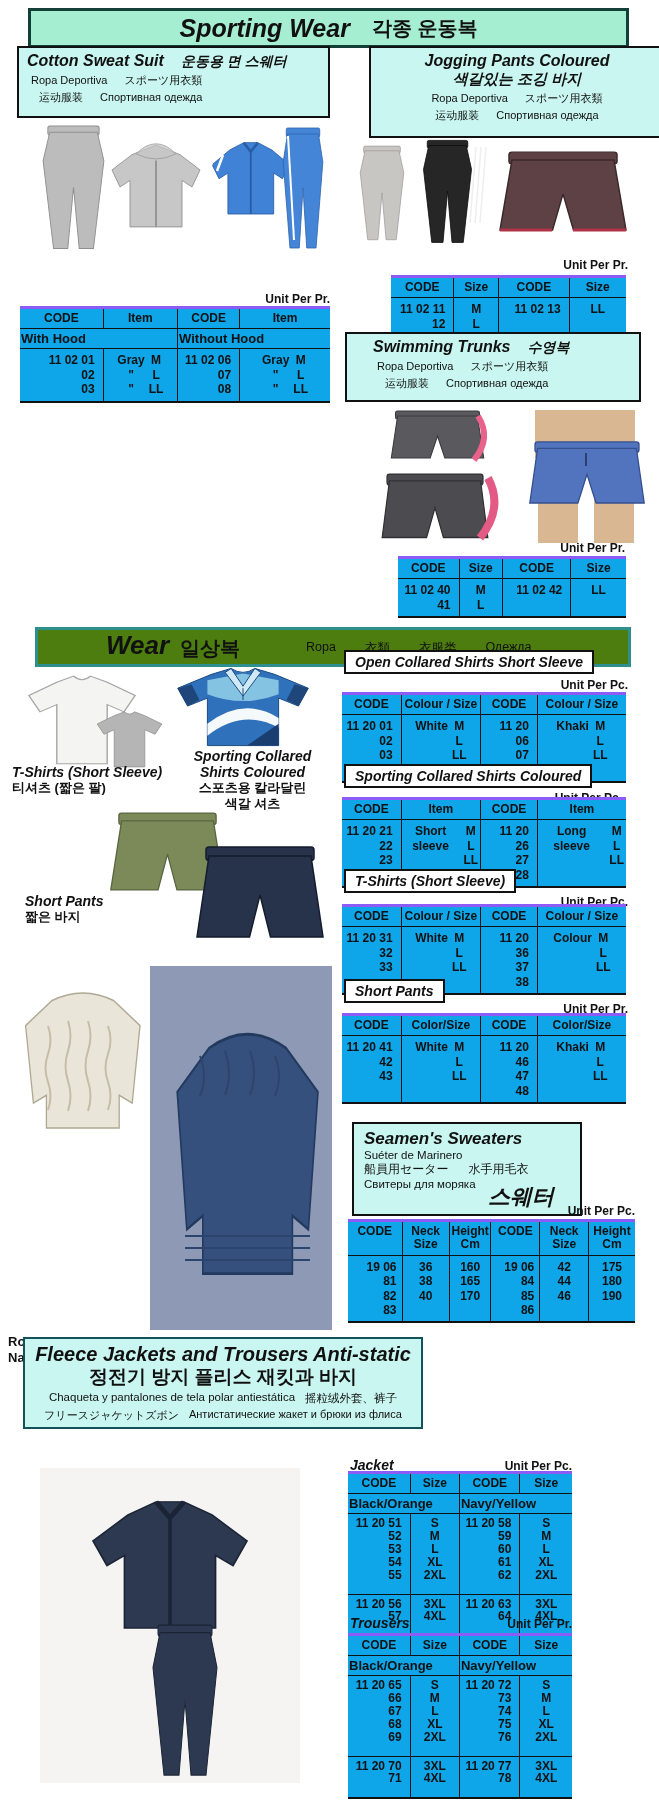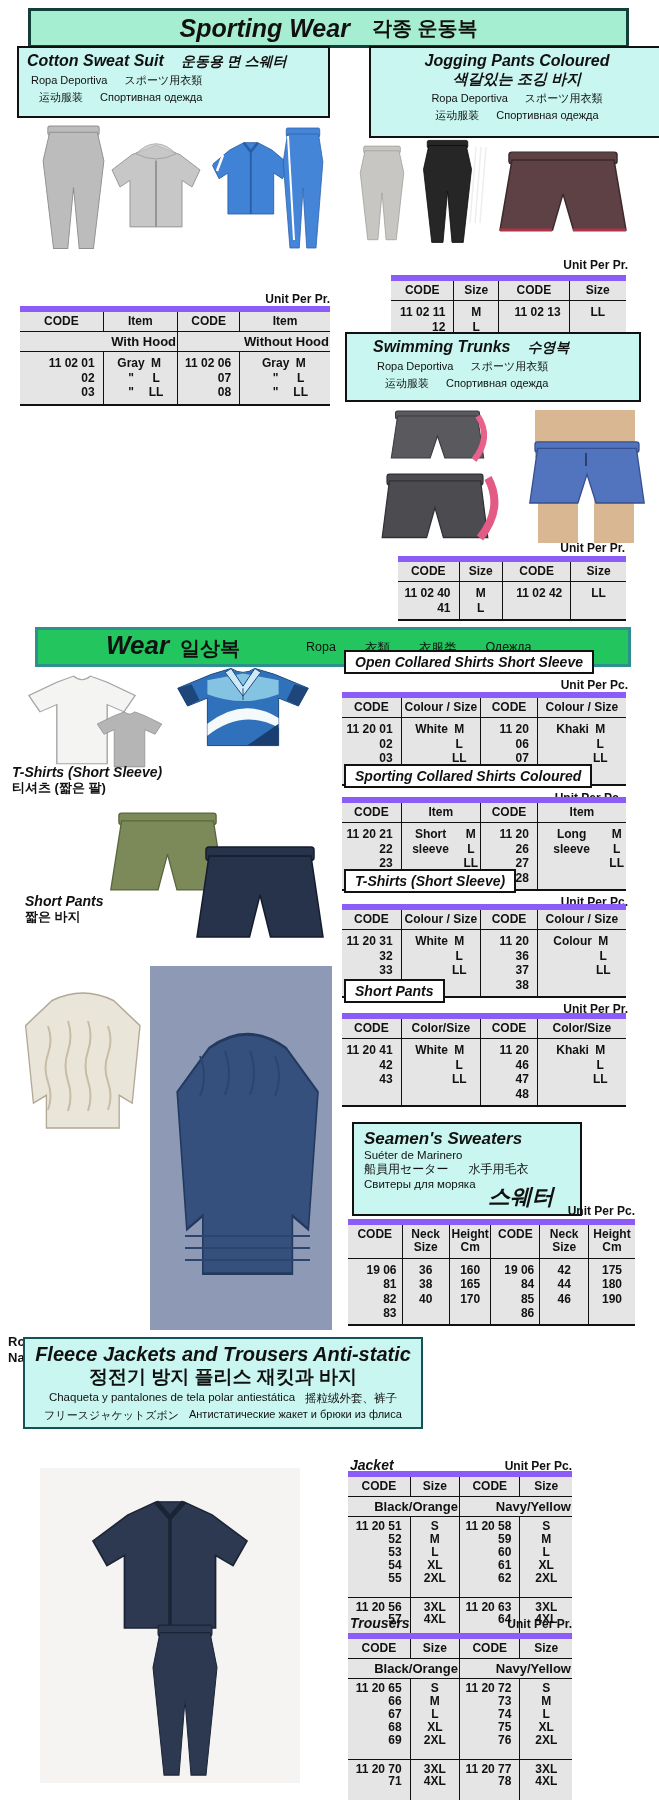--- a/index.html
+++ b/index.html
@@ -15,40 +15,40 @@
 
   
   .infobox{position:absolute;background:#c9f6f0;border:2px solid #111;box-sizing:border-box;
            padding:4px 8px;}
   .ib-t{font-weight:bold;font-style:italic;}
   .ib-row{display:flex;gap:17px;align-items:baseline;}
   .ib-sub{font-size:11px;margin-top:2px;}
   .ctr{justify-content:center;text-align:center;}
 
   
-  .wearbar{position:absolute;left:35px;top:627px;width:596px;height:40px;background:#22c55e;
+  .wearbar{position:absolute;left:35px;top:627px;width:596px;height:40px;background:#4d7c0f;
            border:3px solid #2e8f8f;box-sizing:border-box;}
   .wear-en{position:absolute;left:68px;top:0px;font-size:26px;font-weight:bold;font-style:italic;}
   .wear-ko{position:absolute;left:142px;top:5px;font-size:20px;font-weight:bold;}
   .wear-langs{position:absolute;left:268px;top:10px;display:flex;gap:29px;font-size:12.5px;}
 
   
   .unit{position:absolute;font-size:12px;font-weight:bold;white-space:nowrap;}
   .btitle{position:absolute;background:#fff;border:2px solid #111;padding:2px 9px;
           font-size:14px;font-weight:bold;font-style:italic;white-space:nowrap;}
   .ptitle{position:absolute;font-size:14px;font-weight:bold;font-style:italic;white-space:nowrap;}
 
   
-  .tbl{position:absolute;display:grid;border-top:6px solid #8b5cf6;border-bottom:2px solid #111;
-       box-sizing:border-box;background:#e5e5e5;}
+  .tbl{position:absolute;display:grid;border-top:3px solid #8b5cf6;border-bottom:2px solid #111;
+       box-sizing:border-box;background:#0ea5e9;}
   .tbl>div{border-right:1px solid #111;box-sizing:border-box;min-width:0;}
   .tbl>div.last{border-right:none;}
   .th{font-size:12px;font-weight:bold;text-align:center;padding:3px 1px;
       border-bottom:1.5px solid #111 !important;white-space:pre-line;line-height:1.12;}
-  .tg{font-size:13px;font-weight:bold;text-align:right;padding:2px 1px;
+  .tg{font-size:13px;font-weight:bold;text-align:left;padding:2px 1px;
       border-bottom:1.5px solid #111 !important;grid-column:span 2;}
   .td{font-size:12px;font-weight:bold;padding:4px 2px;line-height:1.2;}
   .td.bb{border-bottom:1.5px solid #111;}
   .code{white-space:pre-line;text-align:right;padding-right:8px;}
   .center{white-space:pre-line;text-align:center;}
   .item{display:flex;justify-content:center;gap:4px;}
   .item span{white-space:pre-line;text-align:center;}
   .tight .td{line-height:1.07;padding-top:3px;padding-bottom:12px;}
 
   
@@ -266,20 +266,26 @@
     <path d="M60 8 L80 2 Q92 10 104 2 L124 8 L158 22 L148 40 L128 32 L128 80 L56 80 L56 32 L36 40 L26 22 Z" fill="#2f72bb" stroke="#1c4a80"></path>
     <path d="M56 14 L92 7 L128 14 L128 28 Q92 42 56 28 Z" fill="#8fcce8" opacity="0.9"></path>
     <path d="M56 58 Q92 30 128 52 L128 62 Q92 42 56 70 Z" fill="#f4f9fc"></path>
     <path d="M96 80 L128 58 L128 80 Z" fill="#1b3e70"></path>
     <path d="M26 22 L36 40 L48 34 L40 18 Z" fill="#1b3e70" opacity="0.85"></path>
     <path d="M158 22 L148 40 L136 34 L144 18 Z" fill="#1b3e70" opacity="0.85"></path>
     <path d="M80 2 L92 20 L104 2 L110 6 L92 30 L74 6 Z" fill="#cfeaf6" stroke="#1c4a80"></path>
     <line x1="92" y1="22" x2="92" y2="34" stroke="#1c4a80"></line>
   </svg>
 
+  <div class="caption tcenter" style="left:170px;top:748px;width:165px;">
+    <div class="cap-en">Sporting Collared</div>
+    <div class="cap-en">Shirts Coloured</div>
+    <div class="cap-ko">스포츠용 칼라달린</div>
+    <div class="cap-ko">색갈 셔츠</div>
+  </div>
 
   <div class="caption" style="left:12px;top:764px;">
     <div class="cap-en">T-Shirts (Short Sleeve)</div>
     <div class="cap-ko">티셔츠 (짧은 팔)</div>
   </div>
 
   <div class="btitle" style="left:344px;top:650px;">Open Collared Shirts Short Sleeve</div>
   <div class="unit" style="right:31px;top:678px;">Unit Per Pc.</div>
   <div class="tbl" style="left:342px;top:692px;width:284px;grid-template-columns:21% 28% 20% 31%;">
     <div class="th">CODE</div>

